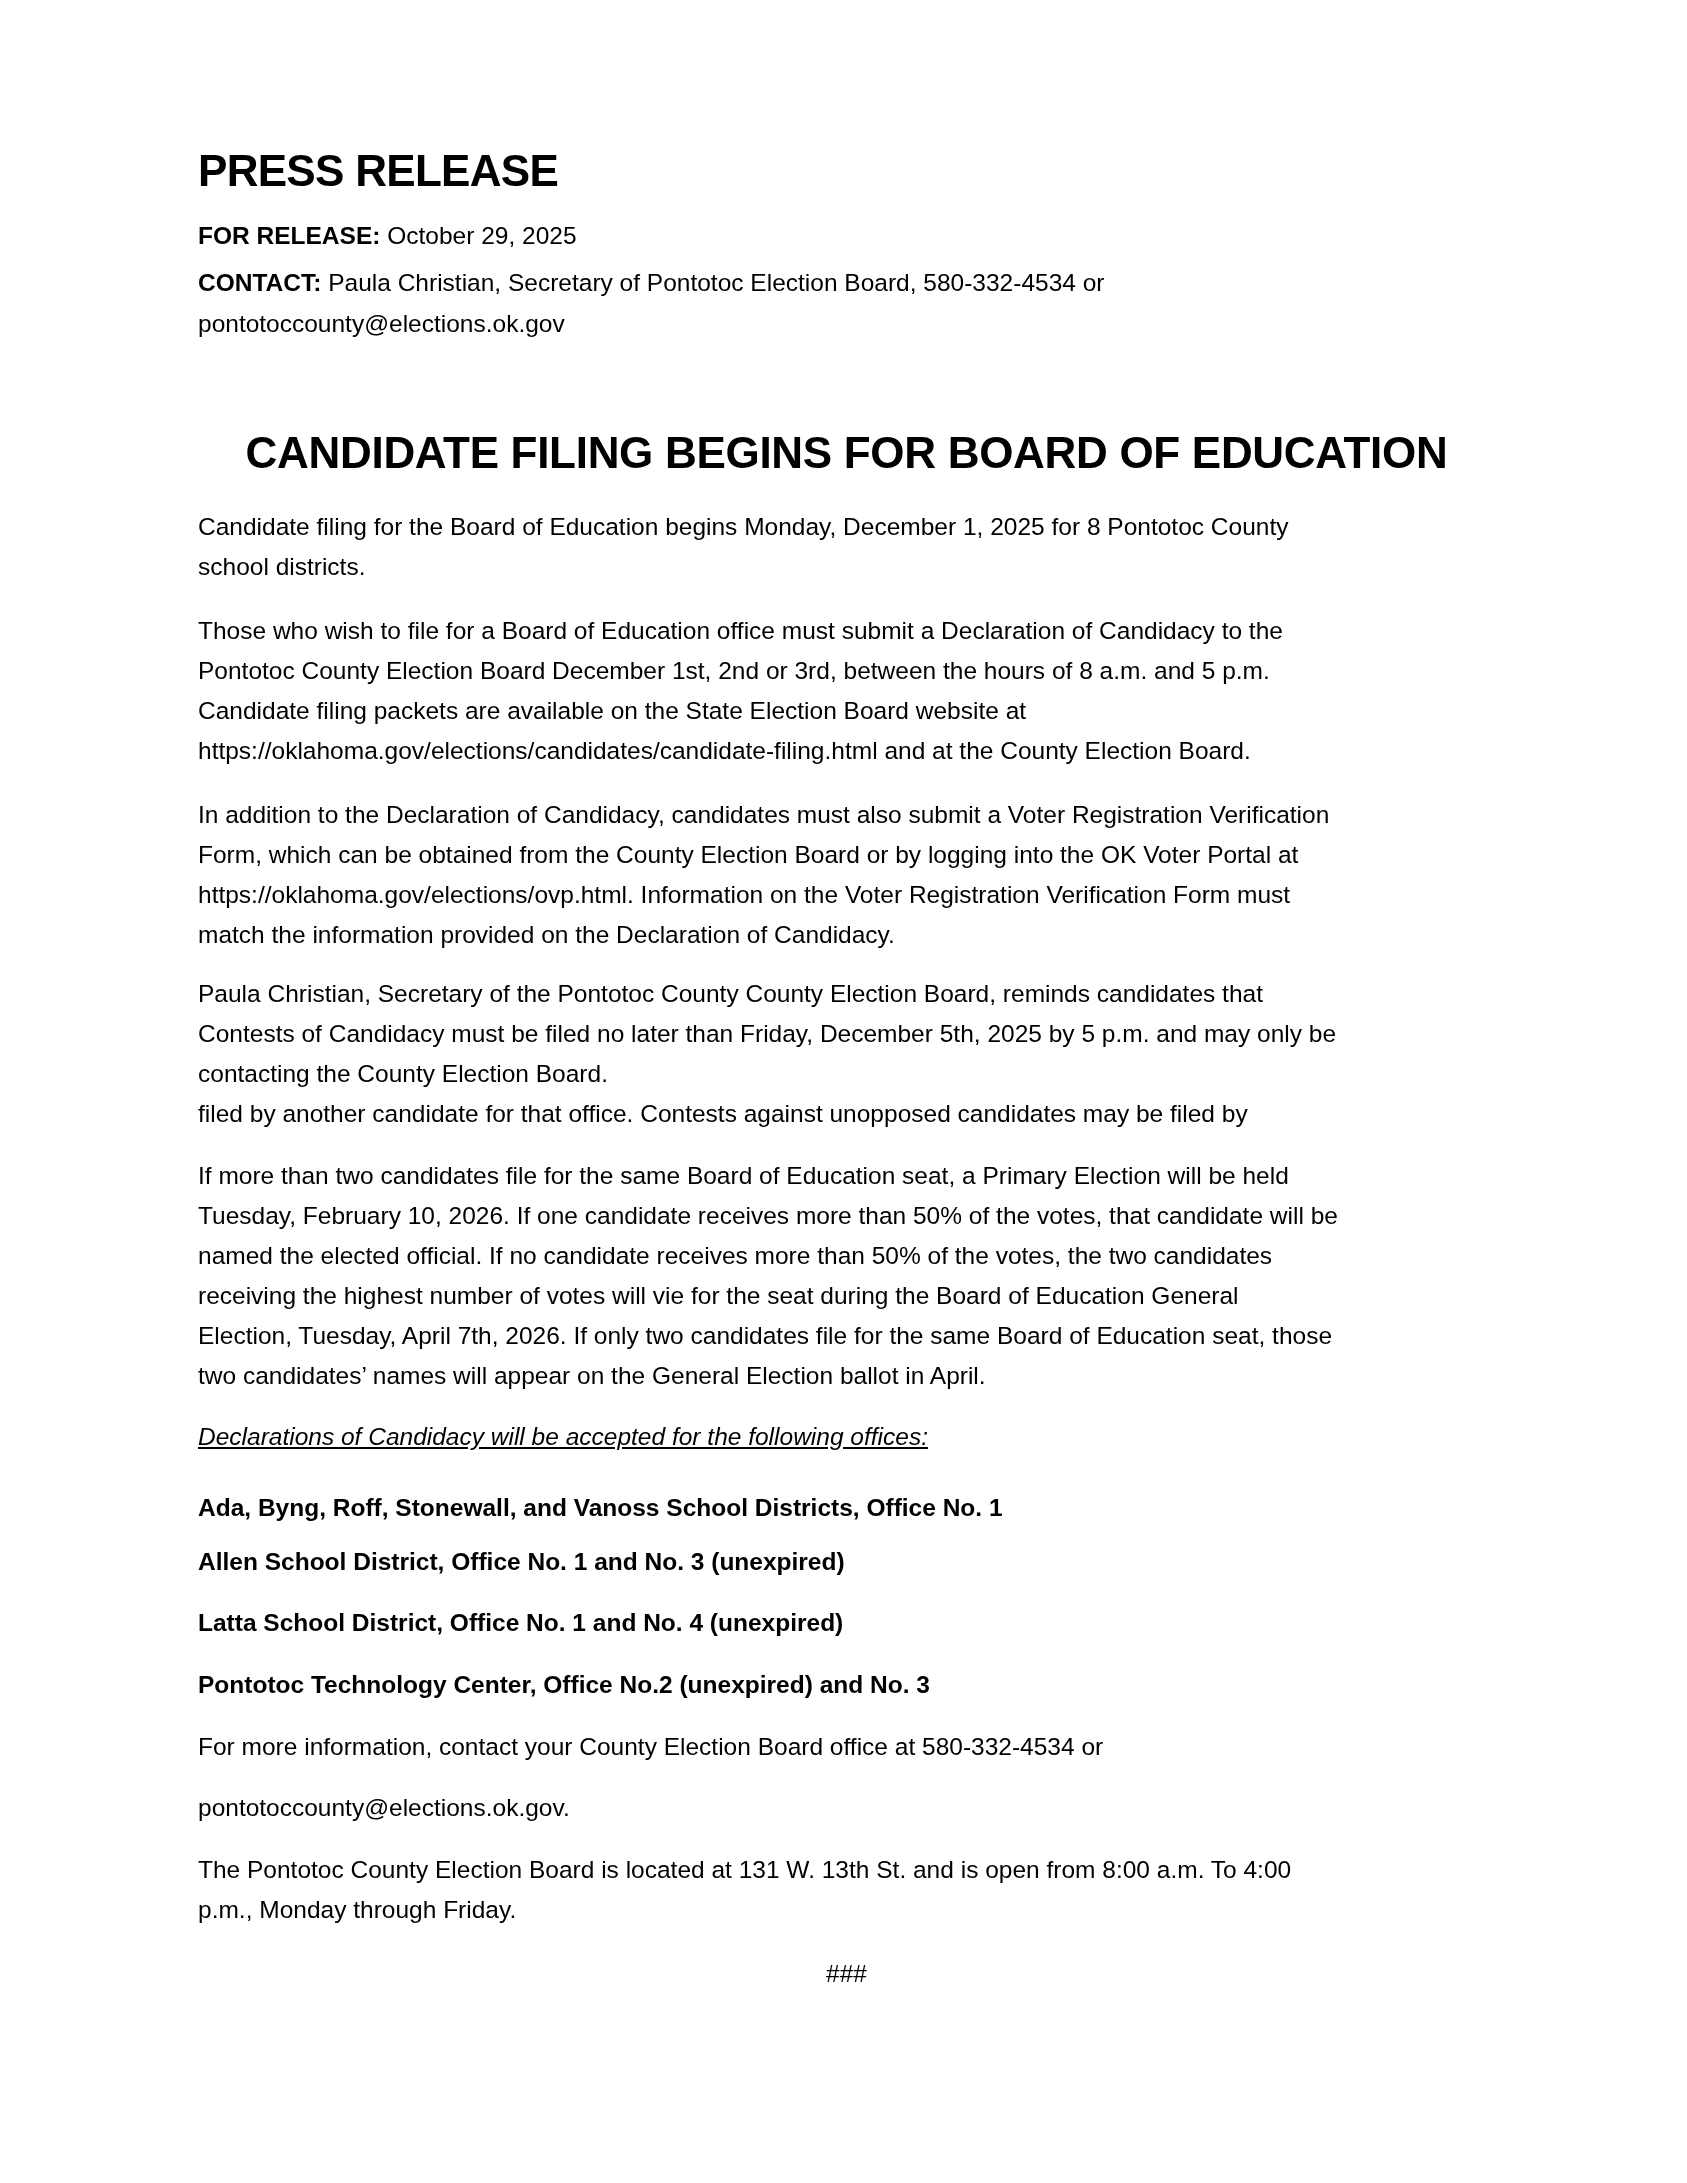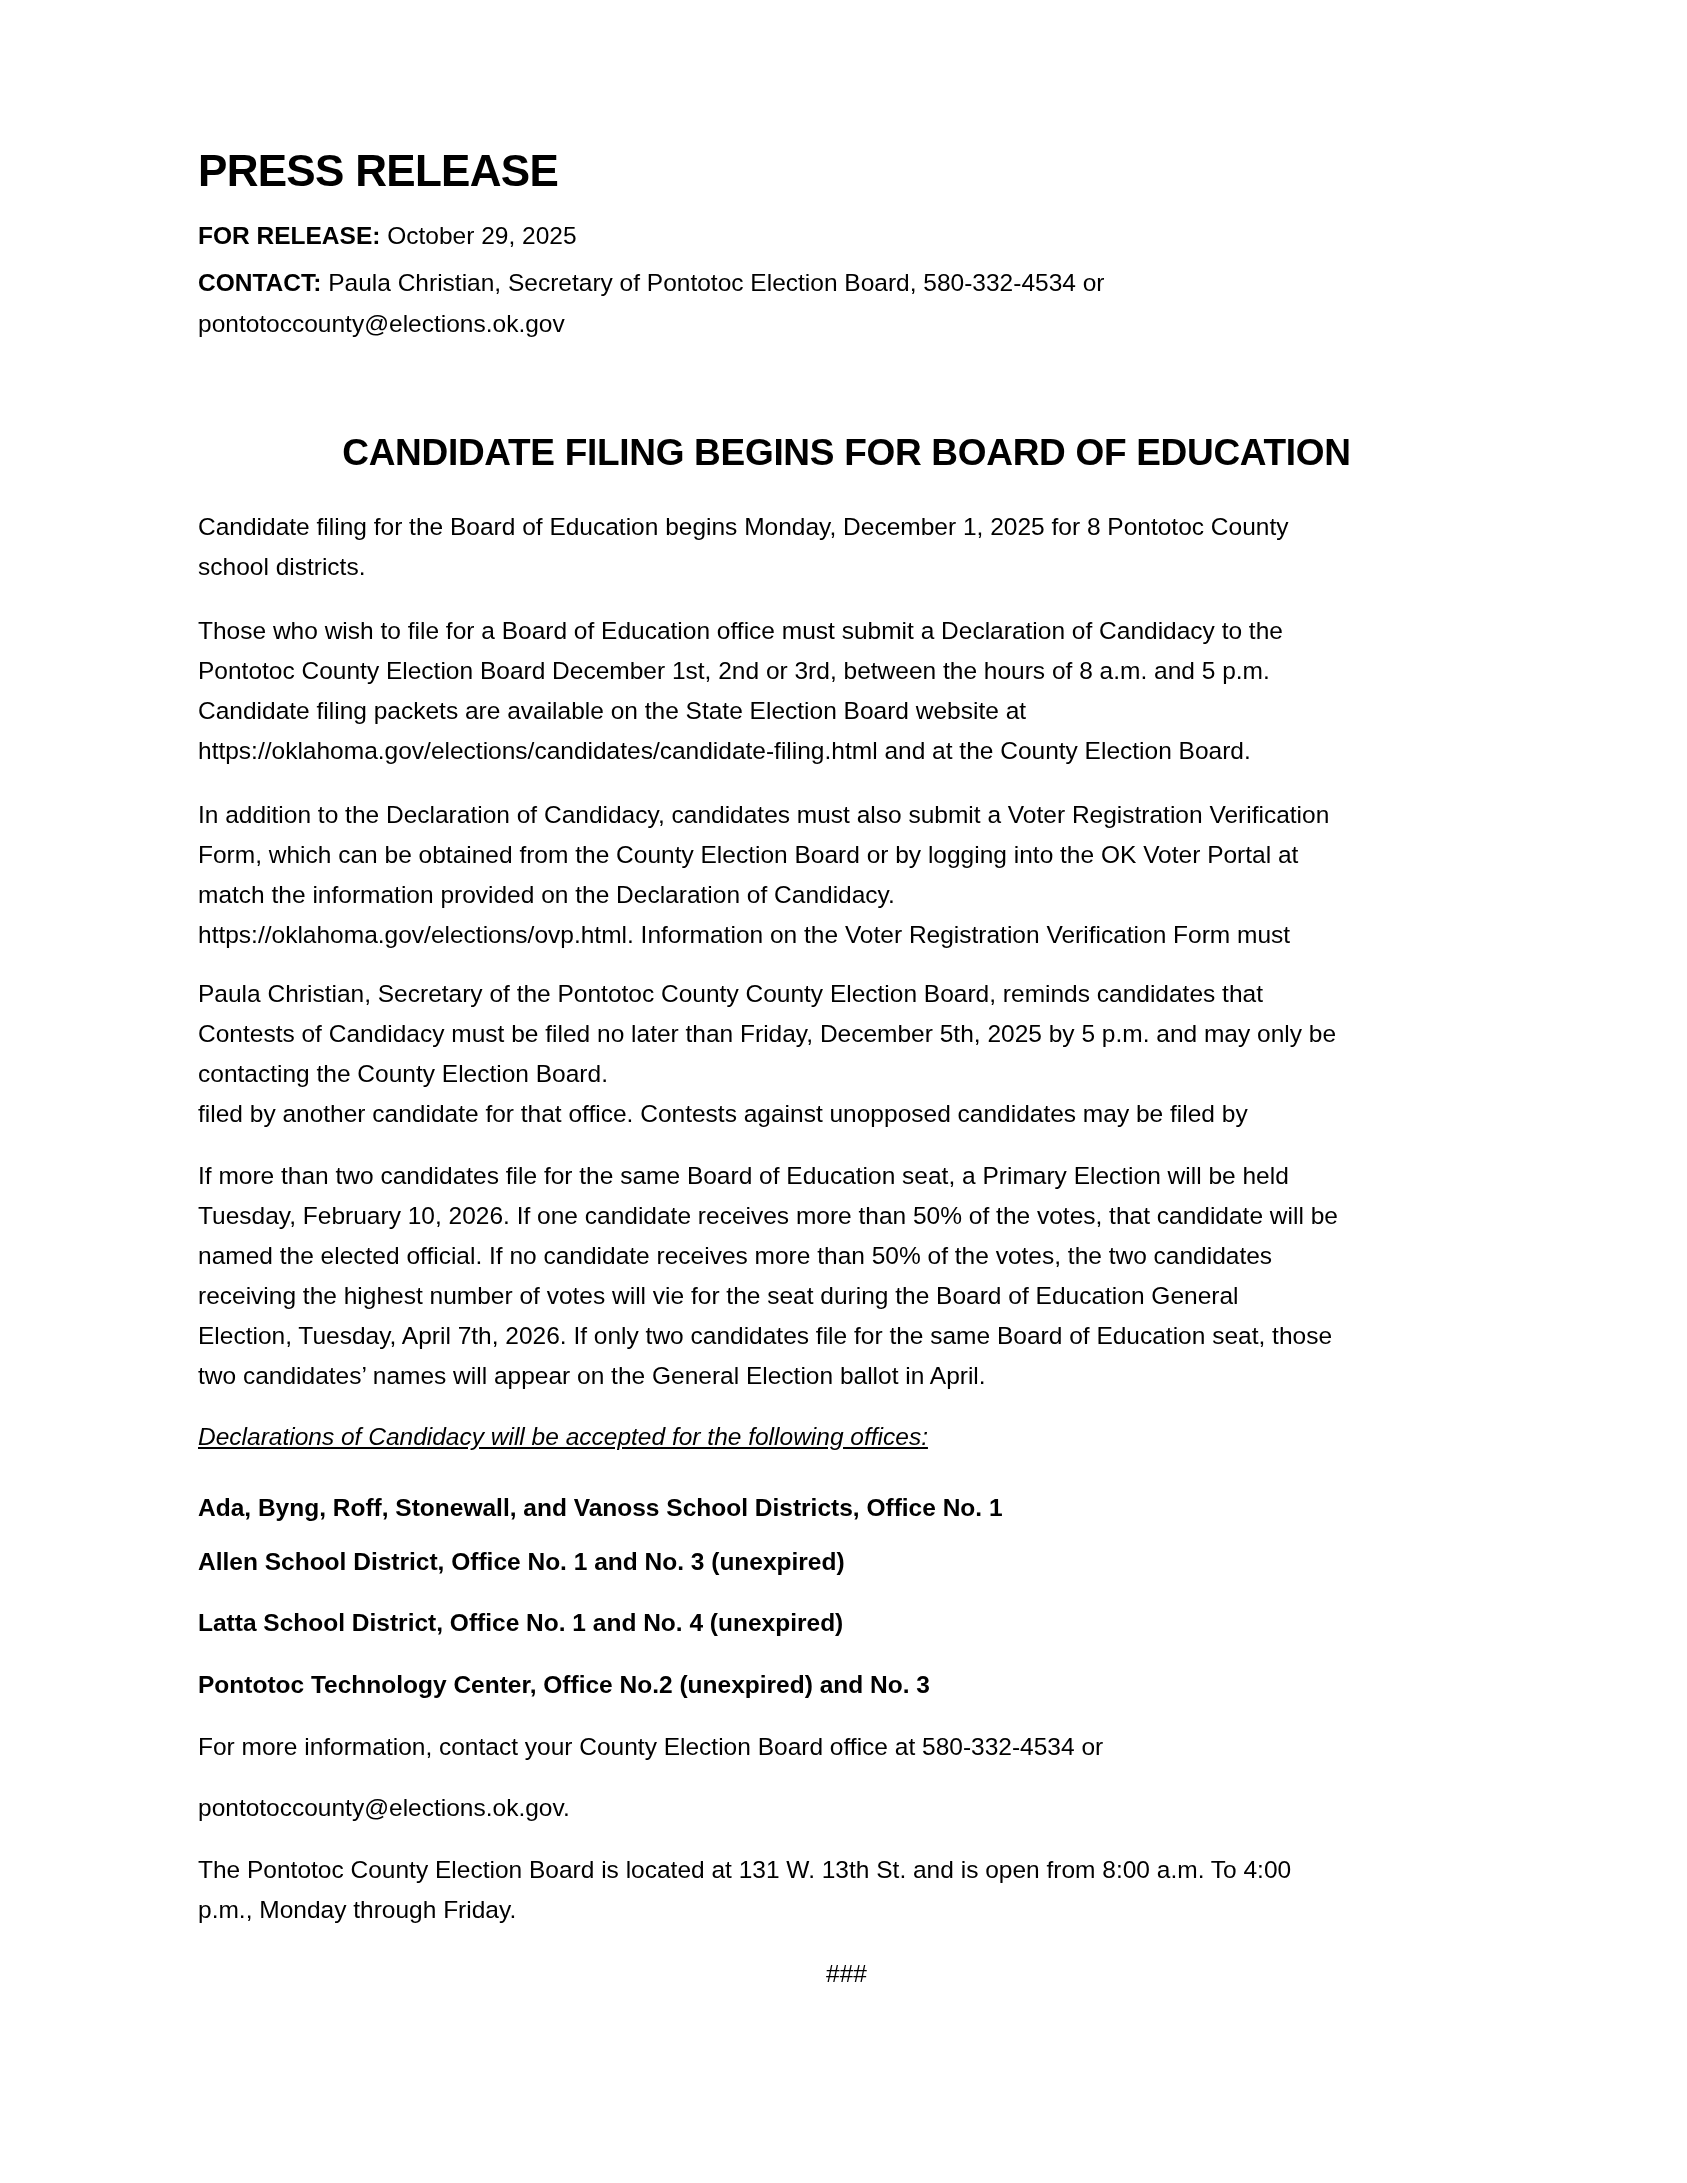--- a/index.html
+++ b/index.html
@@ -5,21 +5,21 @@
   html, body { margin: 0; padding: 0; background: #ffffff; }
   body { width: 1687px; height: 2183px; position: relative; overflow: hidden; }
   .page {
     position: absolute; left: 198px; top: 0; width: 1297px;
     font-family: "Liberation Sans", sans-serif; color: #000;
     font-size: 24.5px; line-height: 40px;
   }
   .title { position: absolute; top: 144px; left: 0; font-size: 44px; font-weight: bold; line-height: 53px; letter-spacing: -0.7px; }
   .line { position: absolute; left: 0; white-space: nowrap; }
   .b { font-weight: bold; }
-  .headline { position: absolute; top: 430px; left: 0; width: 1297px; text-align: center; font-size: 37px; font-weight: bold; line-height: 46px; letter-spacing: -0.3px; }
+  .headline { position: absolute; top: 430px; left: 0; width: 1297px; text-align: center; font-size: 44px; font-weight: bold; line-height: 46px; letter-spacing: -0.3px; }
   .para { position: absolute; left: 0; width: 1297px; }
   .para p { margin: 0; white-space: nowrap; }
   .u { text-decoration: underline; }
   .center { position: absolute; left: 0; width: 1297px; text-align: center; }
 </style>
 </head>
 <body>
 
 <div class="page">
 
@@ -46,22 +46,22 @@
   <div class="para" style="top:611px;">
     <p>Those who wish to file for a Board of Education office must submit a Declaration of Candidacy to the</p>
     <p>Pontotoc County Election Board December 1st,  2nd or 3rd, between the hours of 8 a.m. and 5 p.m.</p>
     <p>Candidate filing packets are available on the State Election Board website at</p>
     <p>https://oklahoma.gov/elections/candidates/candidate-filing.html and at the County Election Board.</p>
   </div>
 
   <div class="para" style="top:795px;">
     <p>In addition to the Declaration of Candidacy, candidates must also submit a Voter Registration Verification</p>
     <p>Form, which can be obtained from the County Election Board or by logging into the OK Voter Portal at</p>
+    <p>https://oklahoma.gov/elections/ovp.html. Information on the Voter Registration Verification Form must</p>
     <p>match the information provided on the Declaration of Candidacy.</p>
-    <p>https://oklahoma.gov/elections/ovp.html. Information on the Voter Registration Verification Form must</p>
   </div>
 
   <div class="para" style="top:974px;">
     <p>Paula Christian, Secretary of the Pontotoc County County Election Board, reminds candidates that</p>
     <p>Contests of Candidacy must be filed no later than Friday, December 5th, 2025 by 5 p.m. and may only be</p>
     <p>contacting the County Election Board.</p>
     <p>filed by another candidate for that office. Contests against unopposed candidates may be filed by</p>
   </div>
 
   <div class="para" style="top:1156px;">

